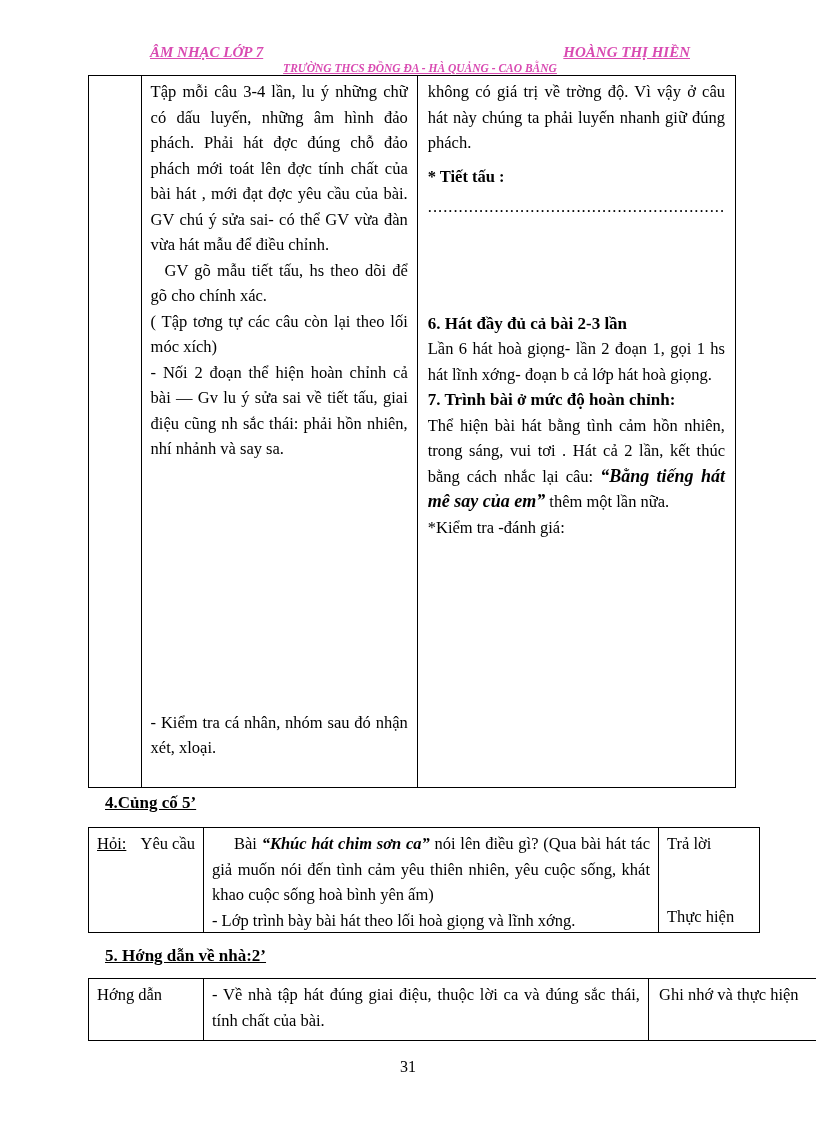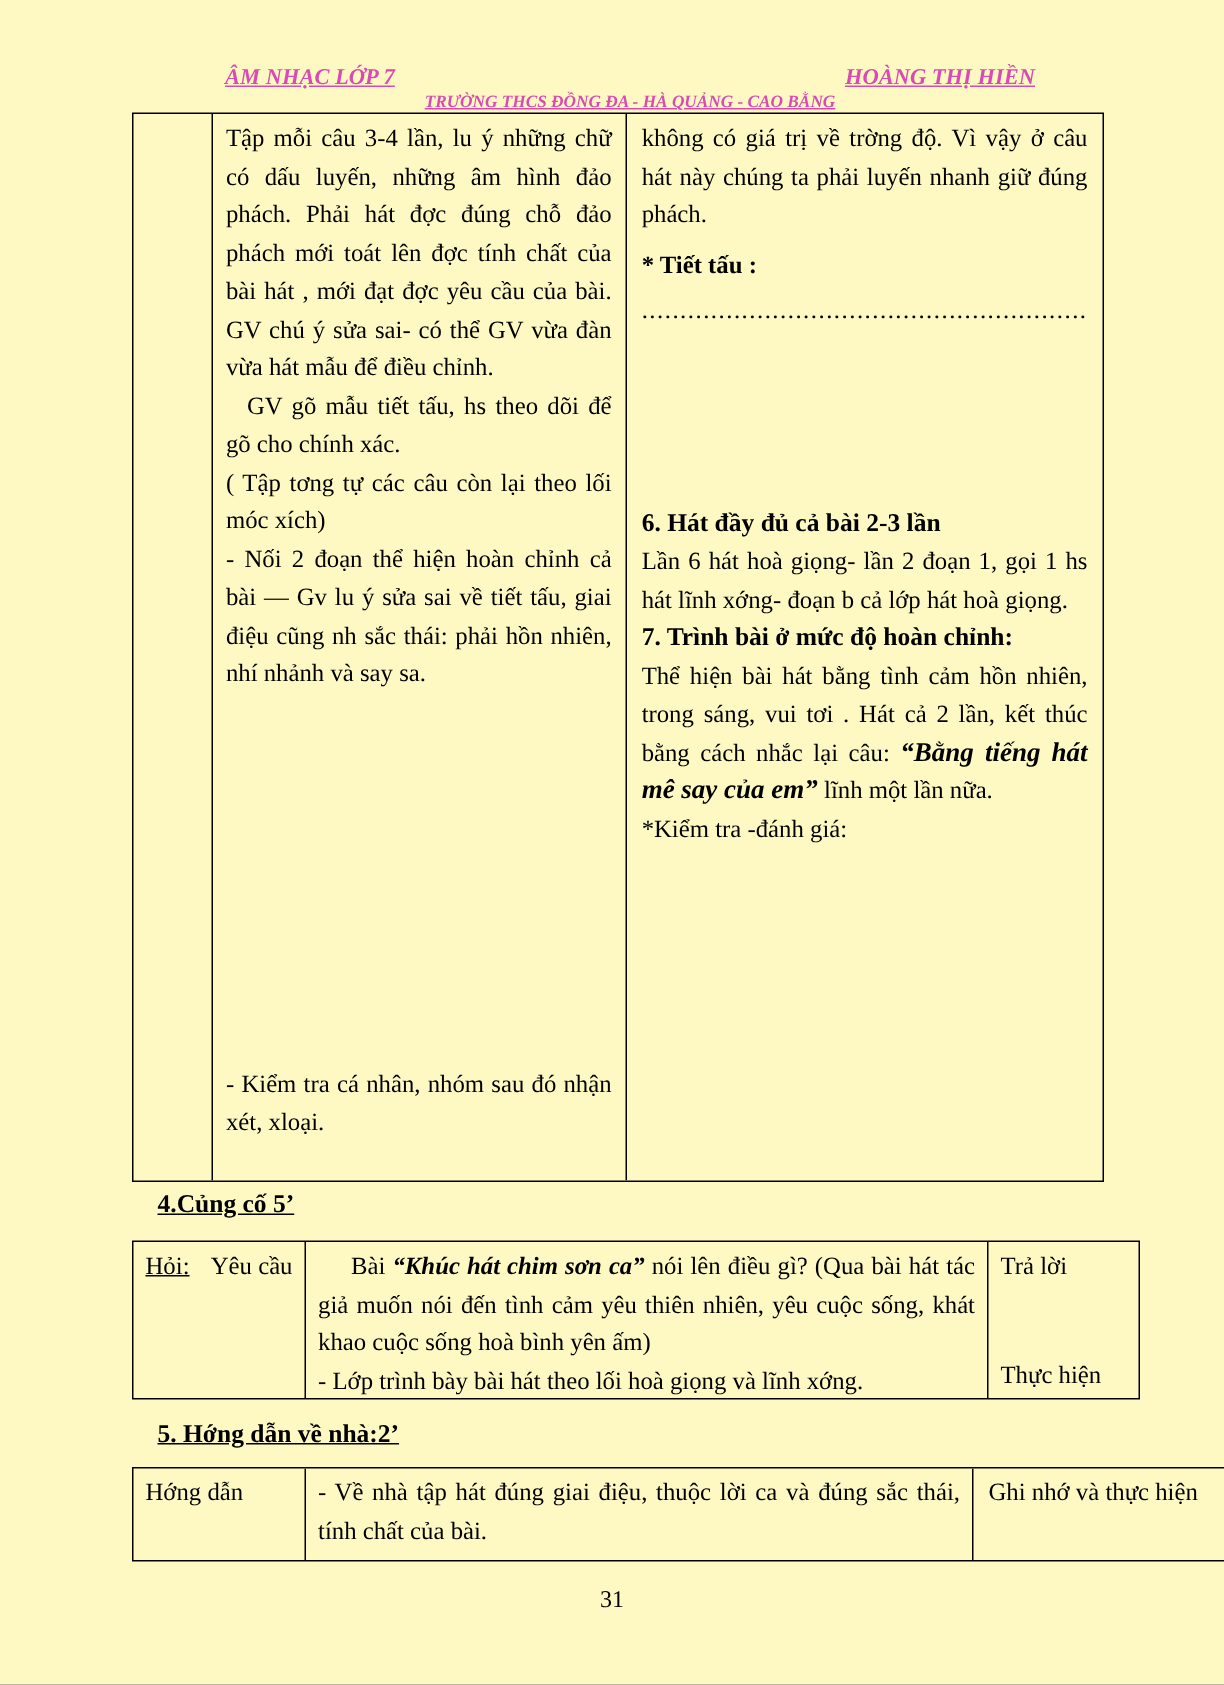--- a/index.html
+++ b/index.html
@@ -1,19 +1,19 @@
 <!DOCTYPE html>
 <html><head>
 <meta charset="utf-8">
 <style>
   * { margin:0; padding:0; box-sizing:border-box; }
   html,body { background:#888; }
   .page {
     position:relative; width:816px; height:1123px; margin:0 auto;
-    background:#fef9c3; overflow:hidden;
+    background:#ffffff; overflow:hidden;
     font-family:"Liberation Serif", serif; color:#000;
   }
 
   
   .header { position:absolute; top:44px; left:150px; width:540px; }
   .header-line1 { display:flex; justify-content:space-between;
     font-size:15px; font-weight:bold; font-style:italic; }
   .header-line1 span { text-decoration:underline; }
   .header-line2 { margin-top:1px; text-align:center; font-size:11.5px;
     font-weight:bold; font-style:italic; text-decoration:underline; }
@@ -22,21 +22,21 @@
   .main-table { position:absolute; left:88px; top:75px; width:648px; height:713px;
     border:1px solid #000; display:flex; overflow:hidden; }
   .mt-col1 { width:57px; border-right:1px solid #000; }
   .mt-col2 { width:298px; border-right:1px solid #000; padding:3px 9px; }
   .mt-col3 { flex:1; padding:3px 10px; }
   .mt-col2 p, .mt-col3 p { font-size:16.5px; line-height:25.5px; text-align:justify; }
   .indent { text-indent:14px; }
   .kiemtra-p { margin-top:248px; }
   .tiettau-h { margin-top:8px; font-weight:bold; text-align:left !important; }
   .dots-line { margin-top:5px; text-align:left !important; letter-spacing:1px; overflow:hidden; white-space:nowrap; }
-  .heading6 { margin-top:116px; font-weight:bold; font-size:17px !important; text-align:left !important; }
+  .heading6 { margin-top:91px; font-weight:bold; font-size:17px !important; text-align:left !important; }
   .heading7 { font-weight:bold; font-size:17px !important; text-align:center; }
   .quote { font-weight:bold; font-style:italic; font-size:18px; }
 
   
   .section-heading { position:absolute; font-weight:bold; font-size:17px;
     text-decoration:underline;text-align:center; }
   #heading4 { left:105px; top:793px; }
   #heading5 { left:105px; top:946px; }
 
   
@@ -87,21 +87,21 @@
       <p class="kiemtra-p">- Kiểm tra cá nhân, nhóm sau đó nhận xét, xloại.</p>
     </div>
 
     <div class="mt-col3">
       <p>không có giá trị về trờng độ. Vì vậy ở câu hát này chúng ta phải luyến nhanh giữ đúng phách.</p>
       <p class="tiettau-h">* Tiết tấu :</p>
       <p class="dots-line">..........................................................</p>
       <p class="heading6">6. Hát đầy đủ cả bài 2-3 lần</p>
       <p>Lần 6 hát hoà giọng- lần 2 đoạn 1, gọi 1 hs hát lĩnh xớng- đoạn b cả lớp hát hoà giọng.</p>
       <p class="heading7">7. Trình bài ở mức độ hoàn chỉnh:</p>
-      <p><span>Thể hiện bài hát bằng tình cảm hồn nhiên, trong sáng, vui tơi . Hát cả 2 lần, kết thúc bằng cách nhắc lại câu: </span><span class="quote">“Bằng tiếng hát mê say của em”</span><span> lĩnh một lần nữa.</span></p>
+      <p><span>Thể hiện bài hát bằng tình cảm hồn nhiên, trong sáng, vui tơi . Hát cả 2 lần, kết thúc bằng cách nhắc lại câu: </span><span class="quote">“Bằng tiếng hát mê say của em”</span><span> thêm một lần nữa.</span></p>
       <p>*Kiểm tra -đánh giá:</p>
     </div>
   </div>
 
   <div class="section-heading" id="heading4">4.Củng cố 5’</div>
 
   <div class="table2">
     <div class="t2-col1">
       <span class="hoi-label">Hỏi:</span>
       <span>Yêu cầu</span>

